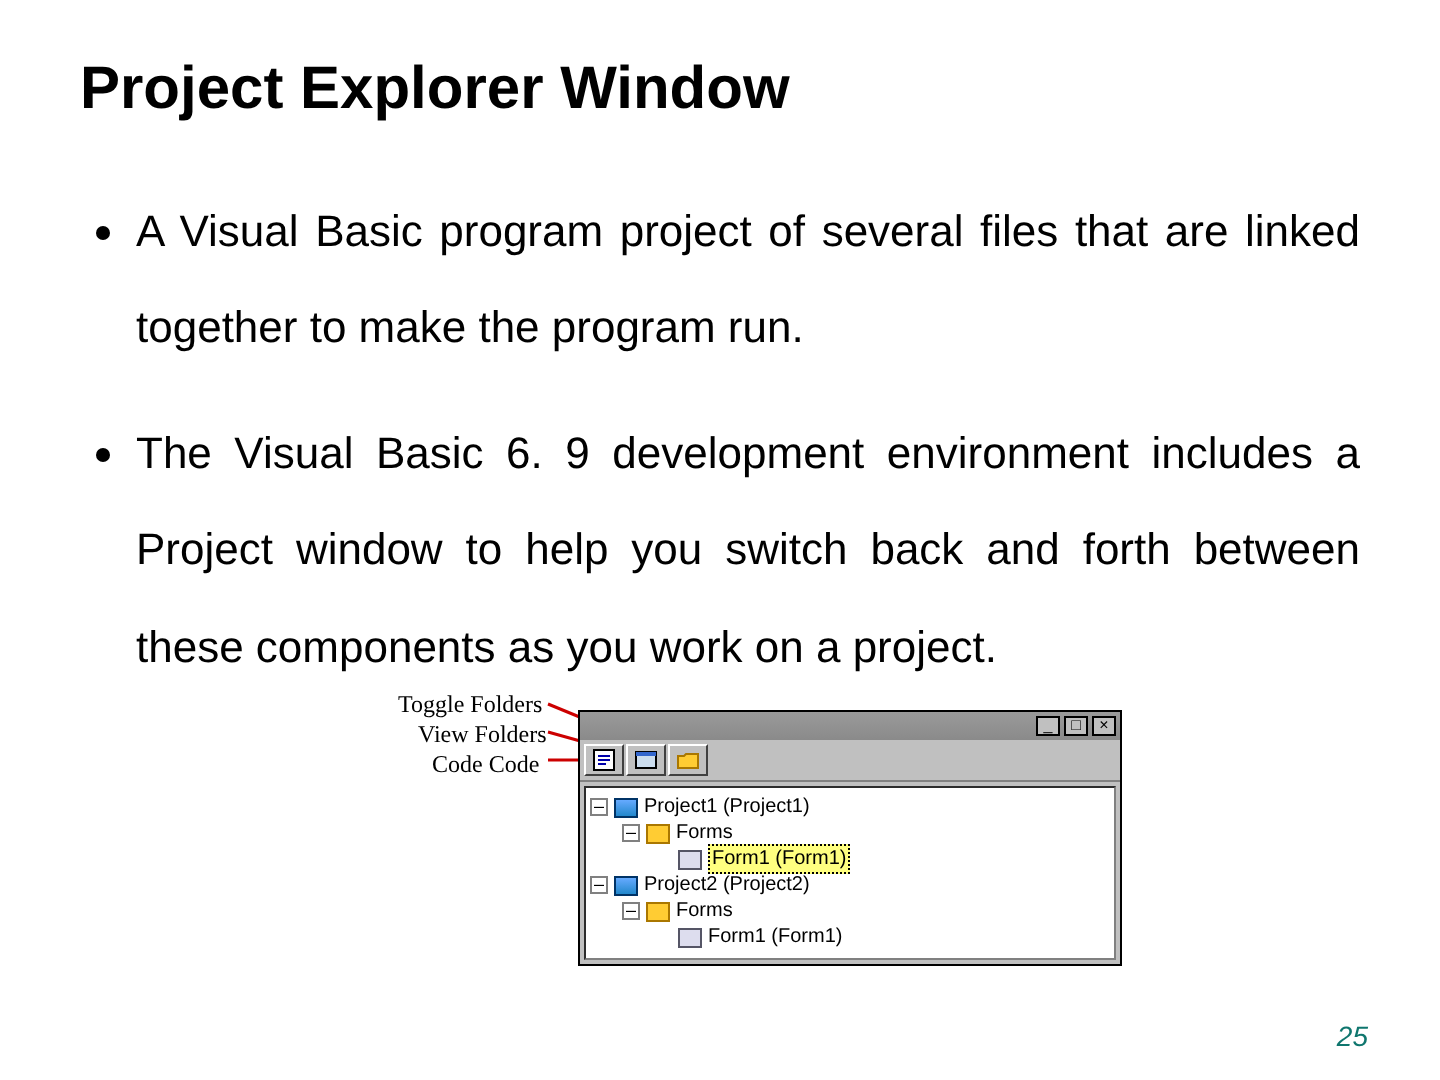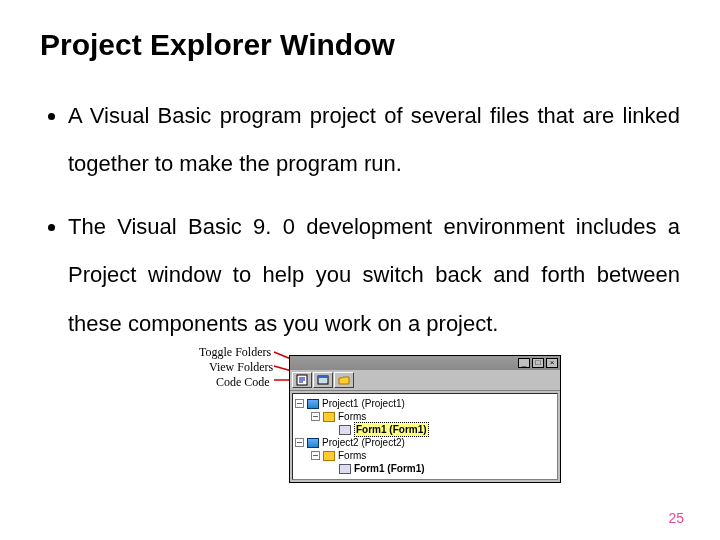--- a/index.html
+++ b/index.html
@@ -34,21 +34,22 @@
     font-size: 22px;
     line-height: 2.2;
     text-align: justify;
     margin-bottom: 14px;
   }
   .page-num {
     position: absolute;
     bottom: 14px;
     right: 36px;
     font-size: 14px;
-    color: #ec4899;
+    color: #0f766e;
+    font-style: italic;
   }
 
   
   .figure {
     position: absolute;
     left: 274px;
     top: 340px;
     width: 296px;
     height: 180px;
   }
@@ -148,21 +149,21 @@
     width: 9px; height: 9px;
     border: 1px solid #808080;
     margin-right: 3px;
     font-size: 9px; line-height: 7px;
     text-align: center;
     box-sizing: border-box;
     background: #fff;
   }
   .noexp { width: 9px; height: 9px; margin-right: 3px; }
   .ind1 { padding-left: 16px; }
-  .ind2 { padding-left: 32px; font-weight: bold; }
+  .ind2 { padding-left: 32px; }
   .ico {
     width: 12px; height: 10px;
     margin-right: 3px;
     display: inline-block;
   }
   .ico-proj { background: linear-gradient(#6af,#28c); border:1px solid #036; box-sizing:border-box; }
   .ico-folder { background: #ffcc33; border:1px solid #aa7700; box-sizing:border-box; }
   .ico-form { background: #dde; border:1px solid #556; box-sizing:border-box; }
   .sel {
     background: #ffff80;
@@ -172,21 +173,21 @@
 </style>
 </head>
 <body>
 
 <div class="slide">
 
   <h1 class="title">Project Explorer Window</h1>
 
   <ul class="body">
     <li>A Visual Basic program project of several files that are linked together to make the program run.</li>
-    <li>The Visual Basic 9. 0 development environment includes a Project window to help you switch back and forth between these components as you work on a project.</li>
+    <li>The Visual Basic 6. 9 development environment includes a Project window to help you switch back and forth between these components as you work on a project.</li>
   </ul>
 
   <div class="page-num">25</div>
 
   <div class="figure">
 
     <span class="label tf">Toggle Folders</span>
     <span class="label vo">View Folders</span>
     <span class="label vc">Code Code</span>
 

